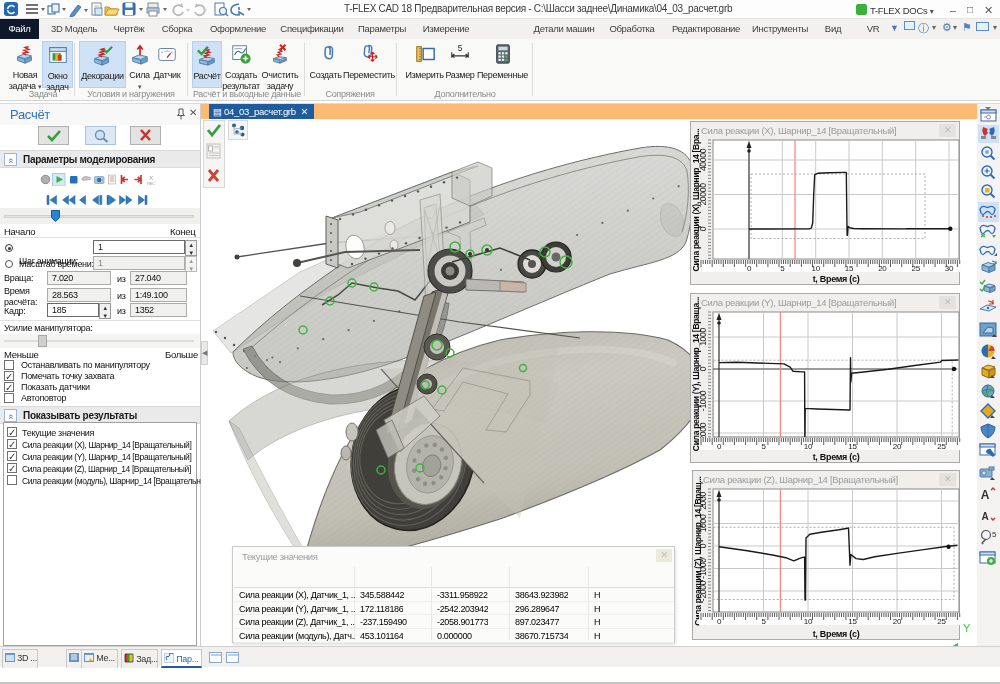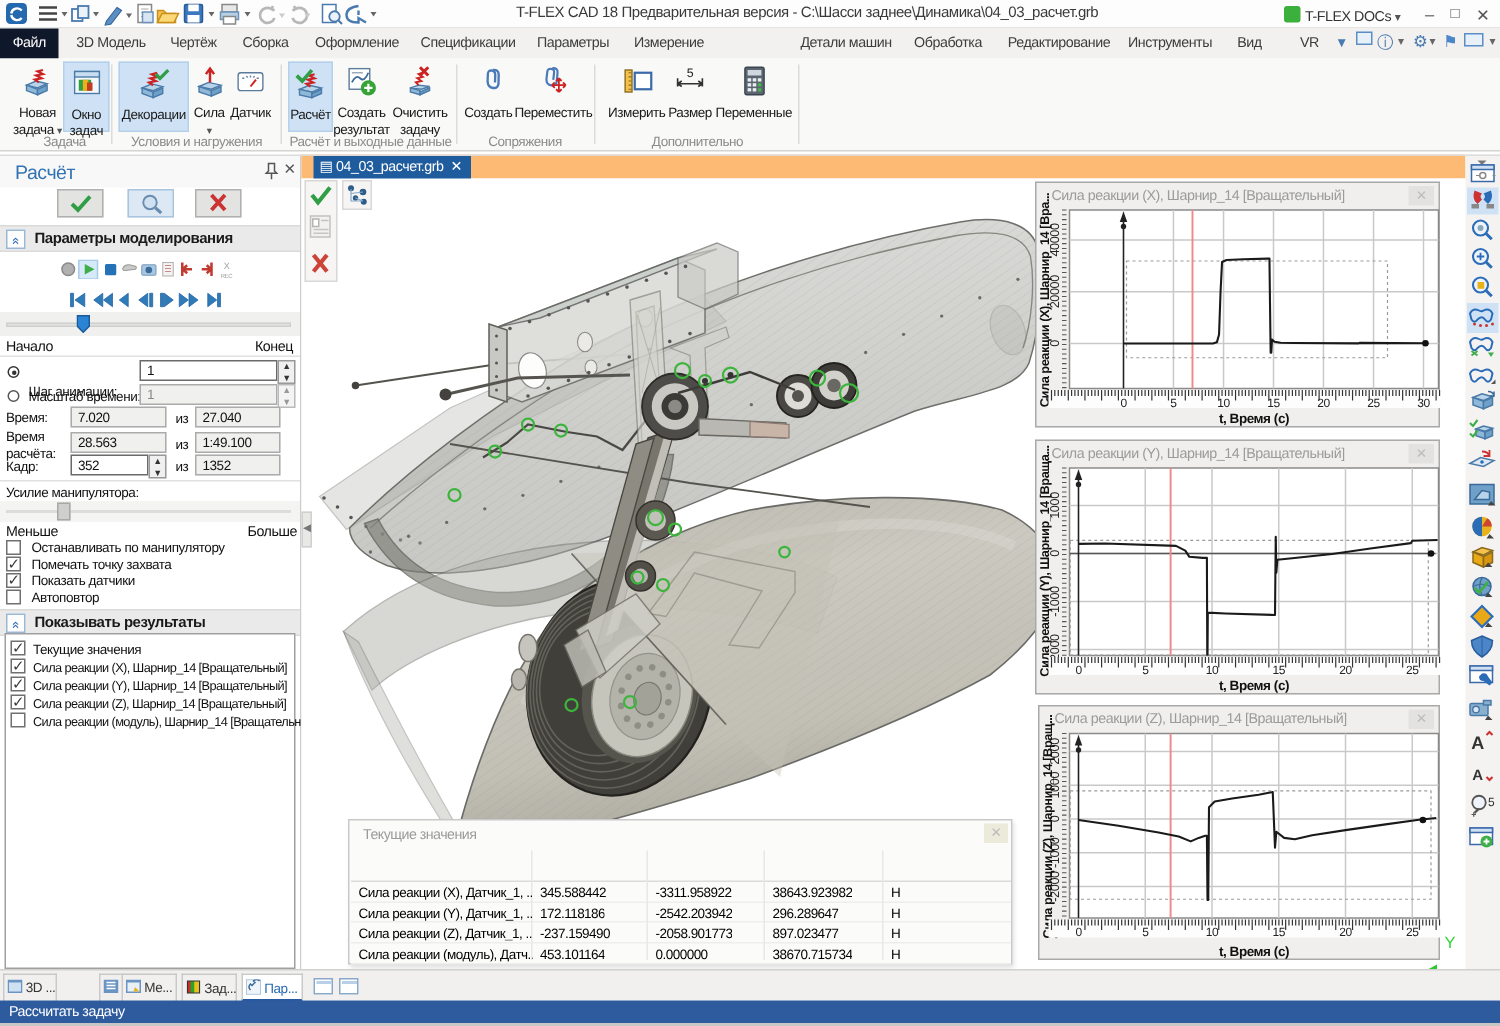--- a/index.html
+++ b/index.html
@@ -391,32 +391,32 @@
         <div class="abs" style="left:2px;top:2px;width:3px;height:3px;background:#333;border-radius:50%;"></div>
       </div>
   <div class="lbl" style="left:19px;top:152px;">Шаг анимации:</div>
   <div class="inp" style="left:93px;top:136px;width:92px;background:#fff;border-color:#6a6a6a;">1</div>
   <div class="abs" style="left:185px;top:136px;width:12px;height:16px;border:1px solid #999;background:#f0f0f0;font-size:6px;color:#333;text-align:center;line-height:8px;">▲<br>▼</div>
   <div class="abs" style="left:5px;top:156px;width:8px;height:8px;border:1px solid #555;border-radius:50%;background:#fff;"></div>
   <div class="lbl" style="left:19px;top:155px;">Масштаб времени:</div>
   <div class="inp" style="left:93px;top:152px;width:92px;color:#888;">1</div>
   <div class="abs" style="left:185px;top:152px;width:12px;height:16px;border:1px solid #bbb;background:#f4f4f4;font-size:6px;color:#999;text-align:center;line-height:8px;">▲<br>▼</div>
 
-  <div class="lbl" style="left:4px;top:169px;">Время:</div>
+  <div class="lbl" style="left:4px;top:169px;">Враща:</div>
   <div class="inp" style="left:47px;top:167px;width:64px;">7.020</div>
   <div class="lbl" style="left:117px;top:170px;">из</div>
   <div class="inp" style="left:130px;top:167px;width:57px;">27.040</div>
   <div class="lbl" style="left:4px;top:182px;">Время</div>
   <div class="lbl" style="left:4px;top:193px;">расчёта:</div>
   <div class="inp" style="left:47px;top:184px;width:64px;">28.563</div>
   <div class="lbl" style="left:117px;top:187px;">из</div>
   <div class="inp" style="left:130px;top:184px;width:57px;">1:49.100</div>
   <div class="lbl" style="left:4px;top:202px;">Кадр:</div>
       <div class="lbl" style="left:117px;top:202px;">из</div>
-  <div class="inp" style="left:47px;top:199px;width:52px;background:#fff;border-color:#6a6a6a;">352</div>
+  <div class="inp" style="left:47px;top:199px;width:52px;background:#fff;border-color:#6a6a6a;">185</div>
   <div class="abs" style="left:99px;top:199px;width:12px;height:16px;border:1px solid #999;background:#f0f0f0;font-size:6px;color:#333;text-align:center;line-height:8px;">▲<br>▼</div>
   <div class="inp" style="left:130px;top:199px;width:57px;">1352</div>
   <div class="abs" style="left:0;top:216px;width:200px;height:1px;background:#e0e0e0;"></div>
 
   <div class="lbl" style="left:4px;top:219px;">Усилие манипулятора:</div>
   <div class="abs" style="left:0;top:230px;width:200px;height:14px;background:#f4f4f3;">
     <div class="abs" style="left:4px;top:6px;width:190px;height:2px;background:#dcdcda;"></div>
     <div class="abs" style="left:38px;top:1px;width:9px;height:12px;background:#cfcfcd;border:1px solid #a8a8a6;"></div>
   </div>
   <div class="lbl" style="left:4px;top:245px;font-size:9.5px;">Меньше</div>
@@ -1002,16 +1002,15 @@
           <path d="M3 7 q-2 -2 0 -4 l1 1 l2 -2 l-1 -1 q2 -2 4 0" stroke="#3a6a9a" stroke-width="1" fill="none"></path>
         </svg> Пар...</div>
   <div class="abs" style="left:209px;top:5px;width:13px;height:11px;border:1px solid #8aa8c8;background:#fff;">
         <div style="position:absolute;left:1px;top:1px;width:10px;height:2px;background:#b8d0e8;"></div>
       </div>
   <div class="abs" style="left:226px;top:5px;width:13px;height:11px;border:1px solid #8aa8c8;background:#fff;">
         <div style="position:absolute;left:1px;top:1px;width:10px;height:2px;background:#b8d0e8;"></div>
       </div>
 </div>
 
-<div id="statusbar">Рассчитать задачу</div>
 <div id="bottomstrip"></div>
 
 </div>
 
 </body></html>

